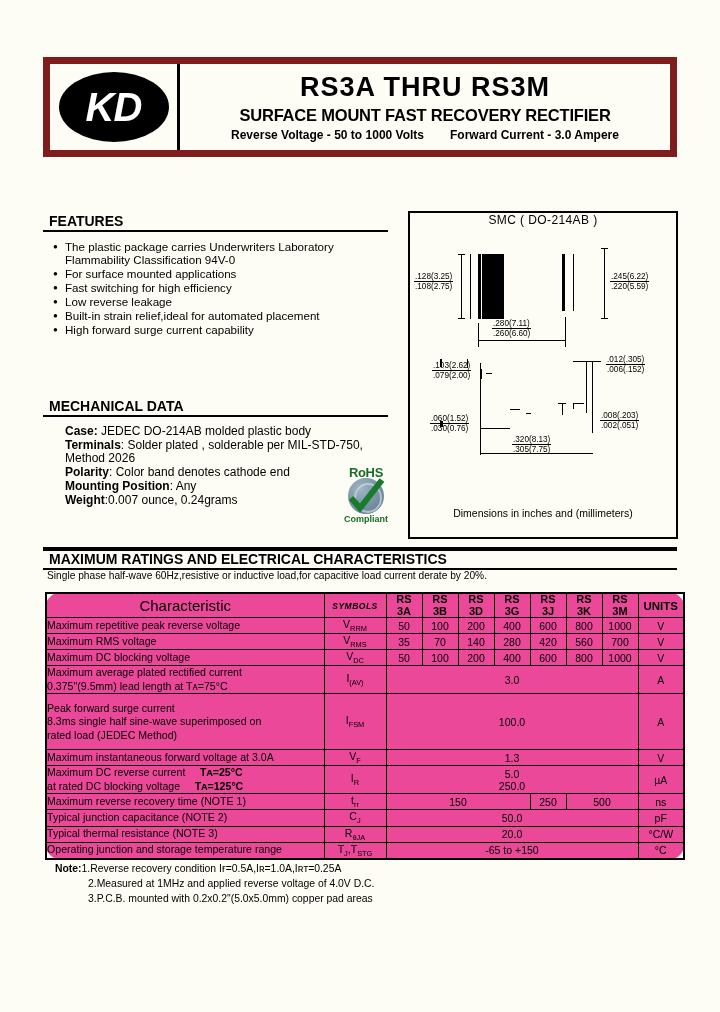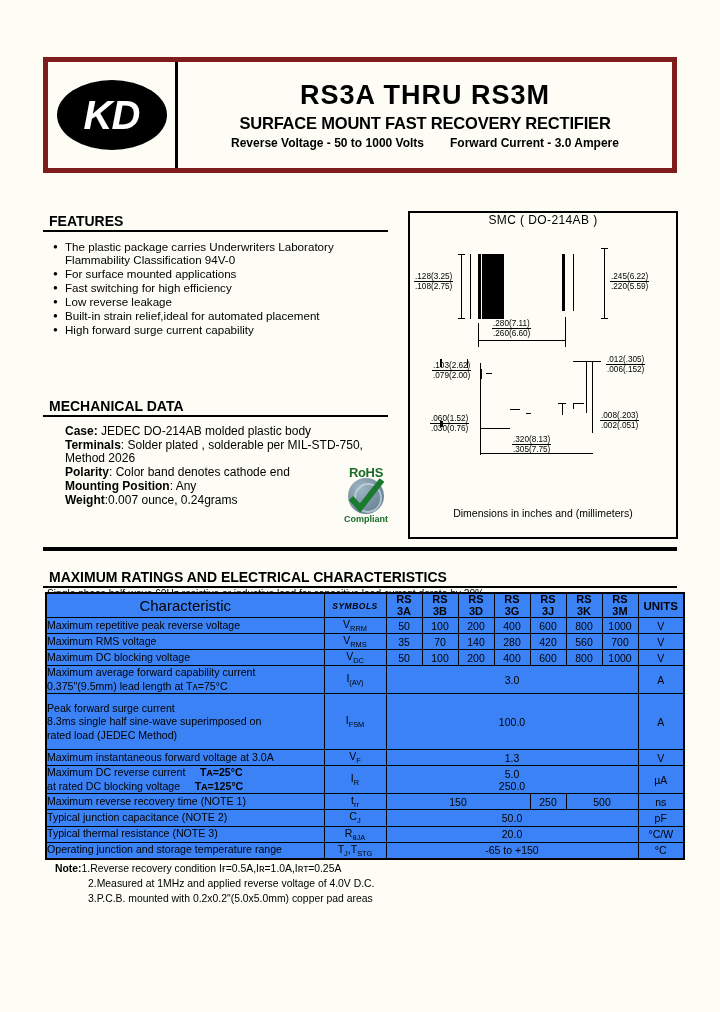--- a/index.html
+++ b/index.html
@@ -8,22 +8,22 @@
     width:720px; height:1012px;
     background:#fdfdf5;
     font-family:"Liberation Sans", sans-serif;
     color:#000;
     position:relative;
     overflow:hidden;
   }
   .page { position:absolute; left:0; top:0; width:720px; height:1012px; padding:0; }
 
   
-  .header { position:absolute; left:43px; top:57px; width:634px; height:116px;
-            border:5px solid #7f1d1d; display:flex; }
+  .header { position:absolute; left:43px; top:57px; width:634px; height:100px;
+            border:7px solid #7f1d1d; display:flex; }
   .logo-cell { width:130px; border-right:3px solid #000; display:flex;
                align-items:center; justify-content:center; }
   .logo-ellipse { width:110px; height:70px; border-radius:50%; background:#000;
                   display:flex; align-items:center; justify-content:center; }
   .logo-text { color:#fff; font-weight:bold; font-style:italic; font-size:40px;
                letter-spacing:-1px; font-family:"Liberation Sans", sans-serif;
                line-height:1; }
   .title-cell { flex:1; display:flex; flex-direction:column;
                 align-items:center; justify-content:center; gap:3px; }
   .t1 { font-size:27px; font-weight:bold; letter-spacing:1px; }
@@ -78,21 +78,21 @@
   .dim .bot { display:block; padding:0 1px; }
   .blk { position:absolute; background:#000; }
   .ln  { position:absolute; background:#000; }
 
   
   #ratings-head { left:43px; top:546px; width:634px; }
   .rat-note { font-size:10.2px; line-height:11.6px; margin-top:4px; padding-left:4px; }
 
   
   table.spec { position:absolute; left:45px; top:592px; width:630px;
-               border-collapse:collapse; table-layout:fixed; background:#3b82f6; }
+               border-collapse:collapse; table-layout:fixed; background:#ec4899;border-radius:17px; }
   table.spec td, table.spec th { border:1px solid #000; padding:0; }
   table.spec { border:2px solid #000; }
   .c-char   { width:278px; }
   .c-sym    { width:62px; }
   .c-val    { width:36px; }
   .c-units  { width:46px; }
   th.hd { font-weight:bold; text-align:center; vertical-align:middle; }
   th.hd-char { font-size:15px; font-weight:normal; }
   th.hd-sym  { font-size:8.5px; font-style:italic; letter-spacing:.5px; }
   th.hd-val  { font-size:11px; line-height:11.5px; }
@@ -258,21 +258,21 @@
     <div class="dim" style="left:190px; top:198px;">
       <span class="top">.008(.203)</span>
       <span class="bot">.002(.051)</span>
     </div>
 
     <div class="pkg-foot">Dimensions in inches and (millimeters)</div>
   </div>
 
   <div class="sec" id="ratings-head">
     <div class="rule rule-top"></div>
-    <div class="sec-title" style="margin-top:18px;">MAXIMUM RATINGS AND ELECTRICAL CHARACTERISTICS</div>
+    <div class="sec-title" style="margin-top:0;">MAXIMUM RATINGS AND ELECTRICAL CHARACTERISTICS</div>
     <div class="rule"></div>
     <div class="rat-note" style="margin-top:0;">Single phase half-wave 60Hz,resistive or inductive load,for capacitive load current derate by 20%.</div>
   </div>
 
   <table class="spec">
     <colgroup>
       <col class="c-char">
         <col class="c-sym">
       <col class="c-val">
         <col class="c-val">
@@ -360,21 +360,21 @@
         <td class="val">200</td>
         <td class="val">400</td>
         <td class="val">600</td>
         <td class="val">800</td>
         <td class="val">1000</td>
         <td class="un">V</td>
       </tr>
 
       <tr>
         <td class="ch">
-          <span class="ch2">Maximum average forward capability current</span>
+          <span class="ch2">Maximum average plated rectified current</span>
           <span class="ch2">0.375"(9.5mm) lead length at Tᴀ=75°C</span>
         </td>
         <td class="sym">
           <span>I</span><sub>(AV)</sub>
         </td>
         <td class="val" colspan="7">3.0</td>
         <td class="un">A</td>
       </tr>
 
       <tr>

